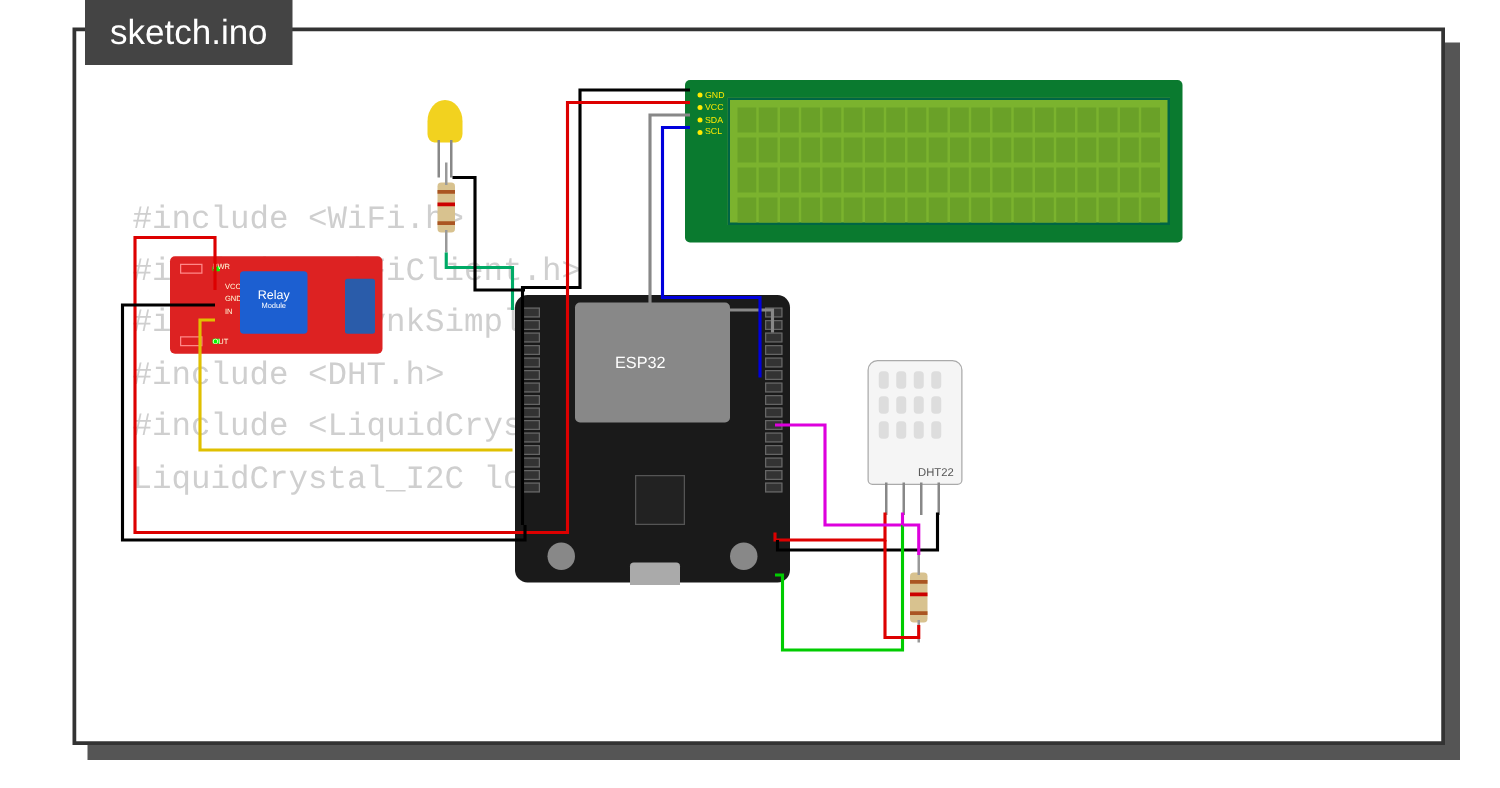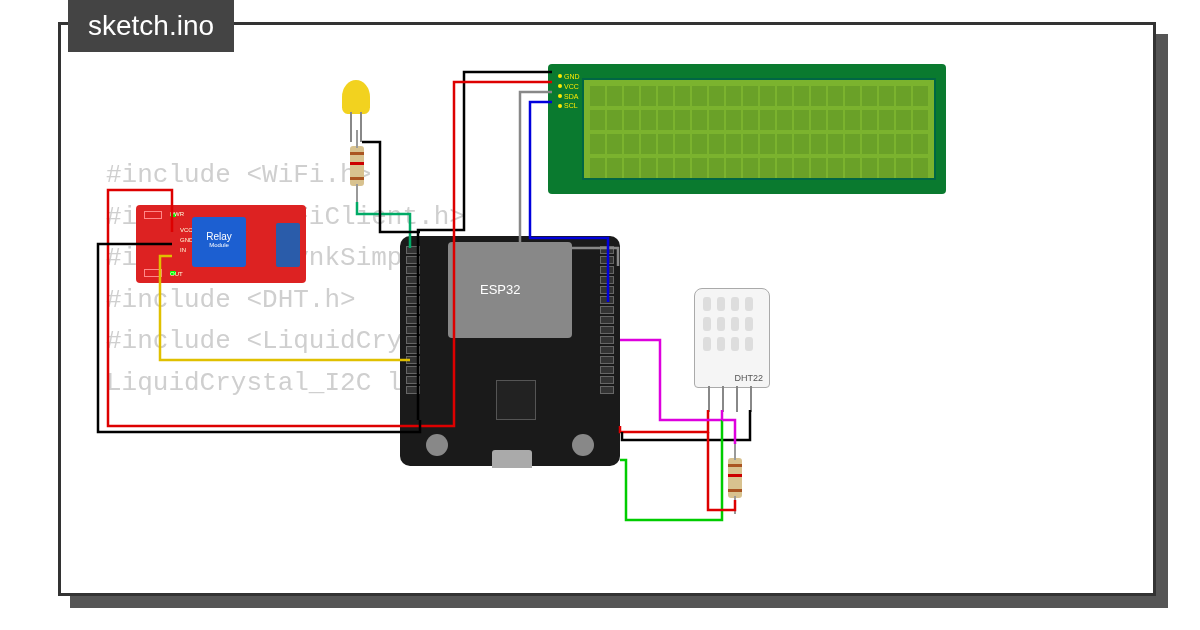--- a/index.html
+++ b/index.html
@@ -13,21 +13,21 @@
   
   .lcd { position: absolute; top: 64px; left: 548px; width: 398px; height: 130px; background: #0a7a2f; border-radius: 4px; }
   .lcd-inner { position: absolute; top: 14px; left: 34px; right: 10px; bottom: 14px; background: #7bb32e; border: 2px solid #064; }
   .lcd-row { display: flex; justify-content: space-between; position: absolute; left: 6px; right: 6px; height: 20px; }
   .lcd-cell { width: 15px; height: 20px; background: #6aa128; }
   .lcd-pins { position: absolute; top: 8px; left: 8px; font-size: 7px; color: #ffea00; line-height: 1.4; }
   .lcd-pins span { display: block; }
   .lcd-dots { position: absolute; left: 2px; width: 4px; height: 4px; background: #ffea00; border-radius: 50%; }
 
   
-  .esp32 { position: absolute; top: 236px; left: 400px; width: 220px; height: 230px; background: #1a1a1a; border-radius: 10px; }
+  .esp32 { position: absolute; top: 236px; left: 412px; width: 220px; height: 230px; background: #1a1a1a; border-radius: 10px; }
   .esp32-shield { position: absolute; top: 6px; left: 48px; width: 124px; height: 96px; background: #888; border-radius: 4px; }
   .esp32-label { position: absolute; top: 46px; left: 80px; color: #fff; font-size: 13px; }
   .esp32-chip { position: absolute; bottom: 46px; left: 96px; width: 40px; height: 40px; background: #222; border: 1px solid #555; }
   .esp32-usb { position: absolute; bottom: -2px; left: 92px; width: 40px; height: 18px; background: #aaa; border-radius: 3px 3px 0 0; }
   .esp32-btn { position: absolute; bottom: 10px; width: 22px; height: 22px; background: #888; border-radius: 50%; }
   .esp32-pins { position: absolute; top: 10px; width: 14px; bottom: 40px; }
   .esp32-pins.left { left: 6px; }
   .esp32-pins.right { right: 6px; }
   .pin { height: 8px; background: #333; border: 1px solid #666; margin-bottom: 2px; }
 

